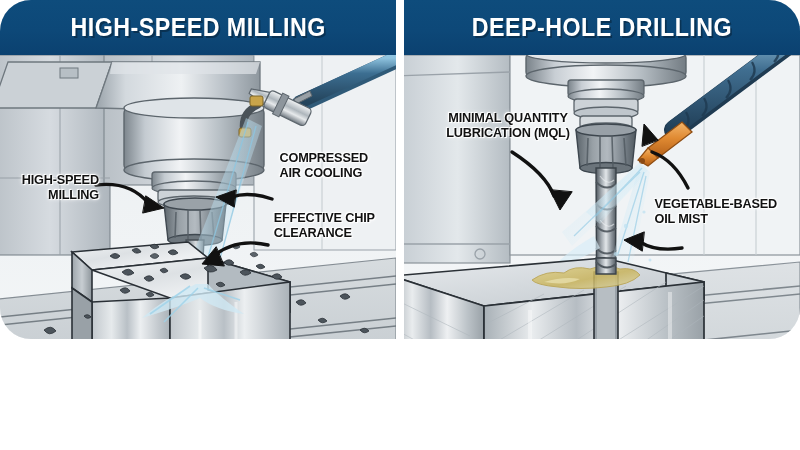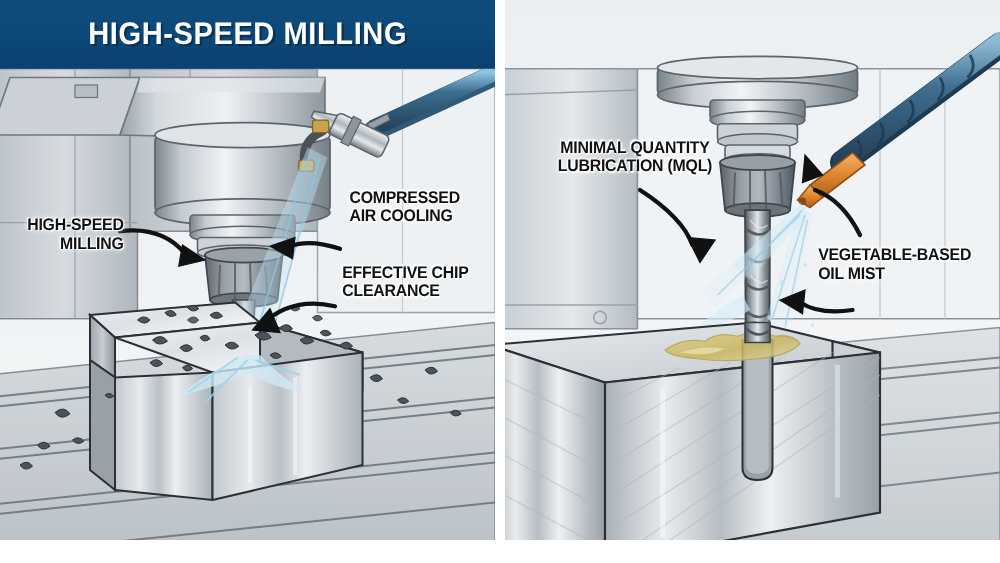--- a/index.html
+++ b/index.html
@@ -1,18 +1,18 @@
 <!DOCTYPE html>
 <html><head>
 <meta charset="utf-8">
 <style>
   html,body{margin:0;padding:0;background:#fff;}
   body{width:800px;height:450px;overflow:hidden;
        font-family:"Liberation Sans",sans-serif;}
-  #stage{position:relative;width:800px;height:432px;overflow:hidden;background:#ffffff;}
+  #stage{position:relative;width:800px;height:339px;overflow:hidden;background:#ffffff;border-radius:31px;}
 
   .panel{position:absolute;top:0;height:450px;width:396px;overflow:hidden;background:#f2f4f6;}
   .panel.left{left:0;}
   .panel.right{left:404px;}
   .divider{position:absolute;top:0;left:396px;width:8px;height:450px;background:#ffffff;z-index:60;}
 
   .header{position:absolute;top:0;left:0;width:100%;height:55px;z-index:40;
           background:linear-gradient(180deg,#0e4c7c 0%,#0d4878 55%,#0b4170 100%);
           display:flex;align-items:center;justify-content:center;}
   .header-title{color:#ffffff;font-size:25px;font-weight:bold;letter-spacing:.5px;
@@ -518,20 +518,23 @@
       <g fill="#111" stroke="#111" stroke-width="3.4" stroke-linecap="round">
         <path d="M108 152 q34 22 42 44" fill="none"></path>
         <path d="M146 190 l10 20 l12 -18 Z" stroke-width="1"></path>
         <path d="M284 188 q-14 -28 -36 -36" fill="none"></path>
         <path d="M254 140 l-14 -16 l-2 22 Z" stroke-width="1"></path>
         <path d="M278 248 q-26 4 -42 -6" fill="none"></path>
         <path d="M240 232 l-20 8 l18 11 Z" stroke-width="1"></path>
       </g>
     </svg>
 
+    <div class="header">
+      <div class="header-title">DEEP-HOLE DRILLING</div>
+    </div>
 
     <div class="callout ctr" style="left:6px;top:110px;width:196px;">
       <span class="co-l1">MINIMAL QUANTITY</span>
       <span class="co-l2">LUBRICATION (MQL)</span>
     </div>
 
     <div class="callout lf" style="left:246px;top:196px;width:150px;">
       <span class="co-l1">VEGETABLE-BASED</span>
       <span class="co-l2">OIL MIST</span>
     </div>

